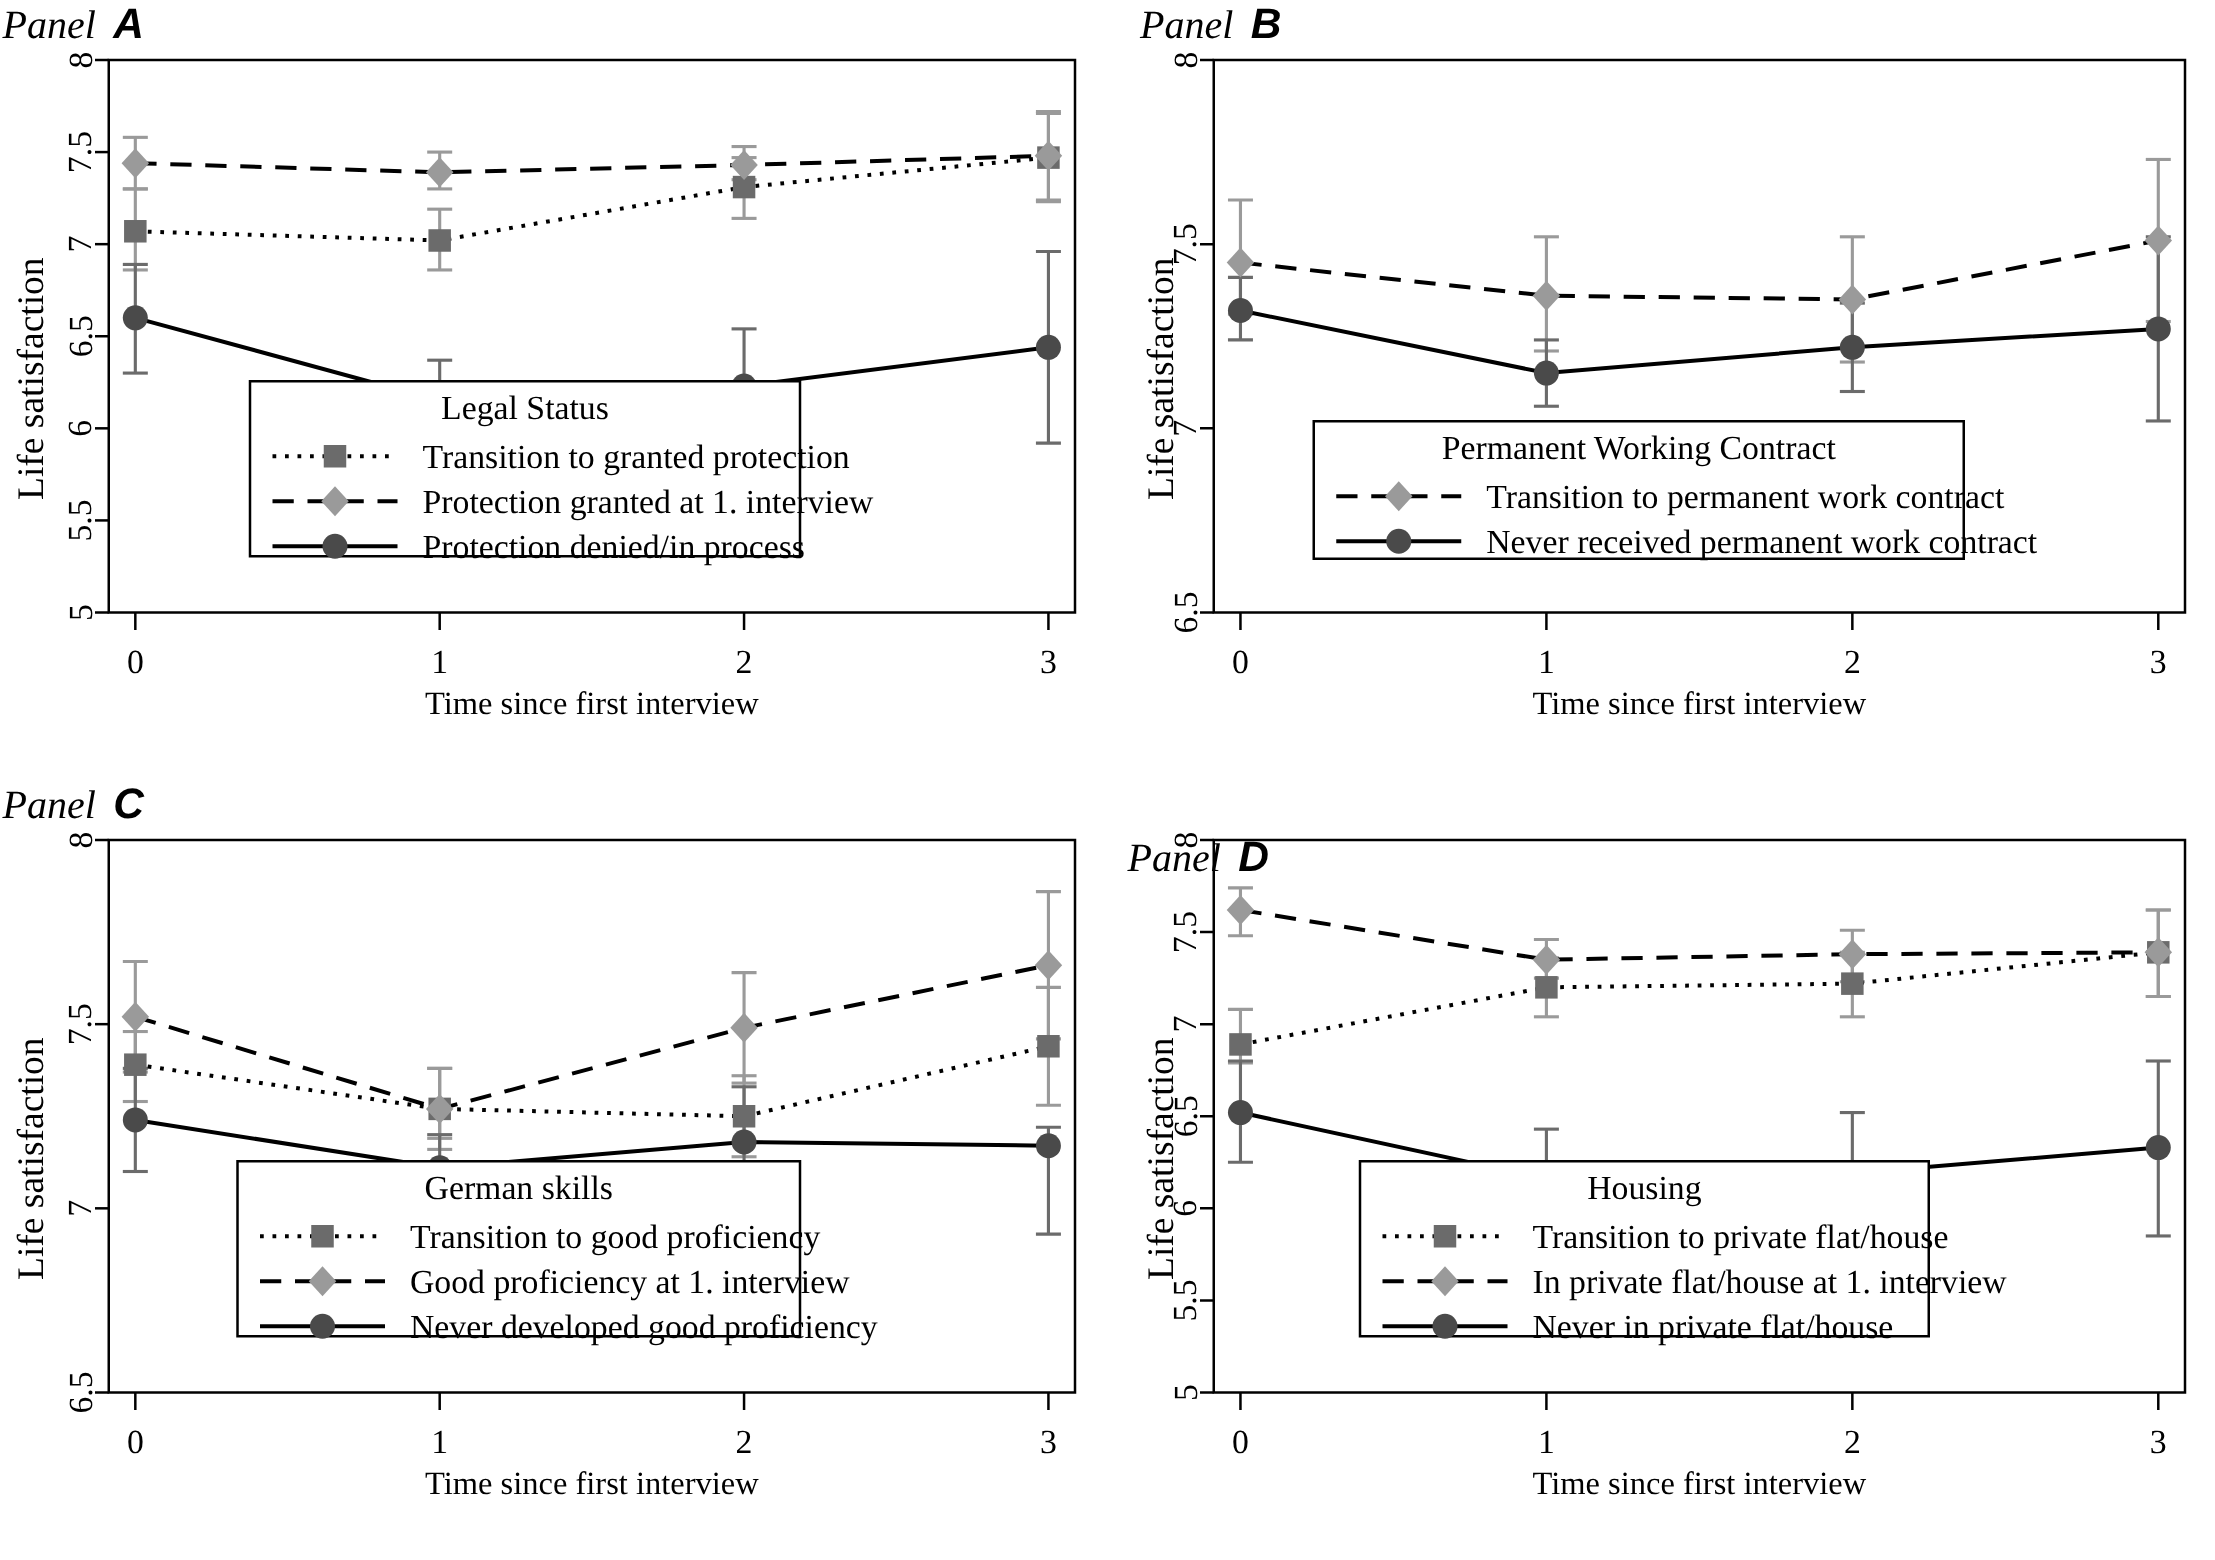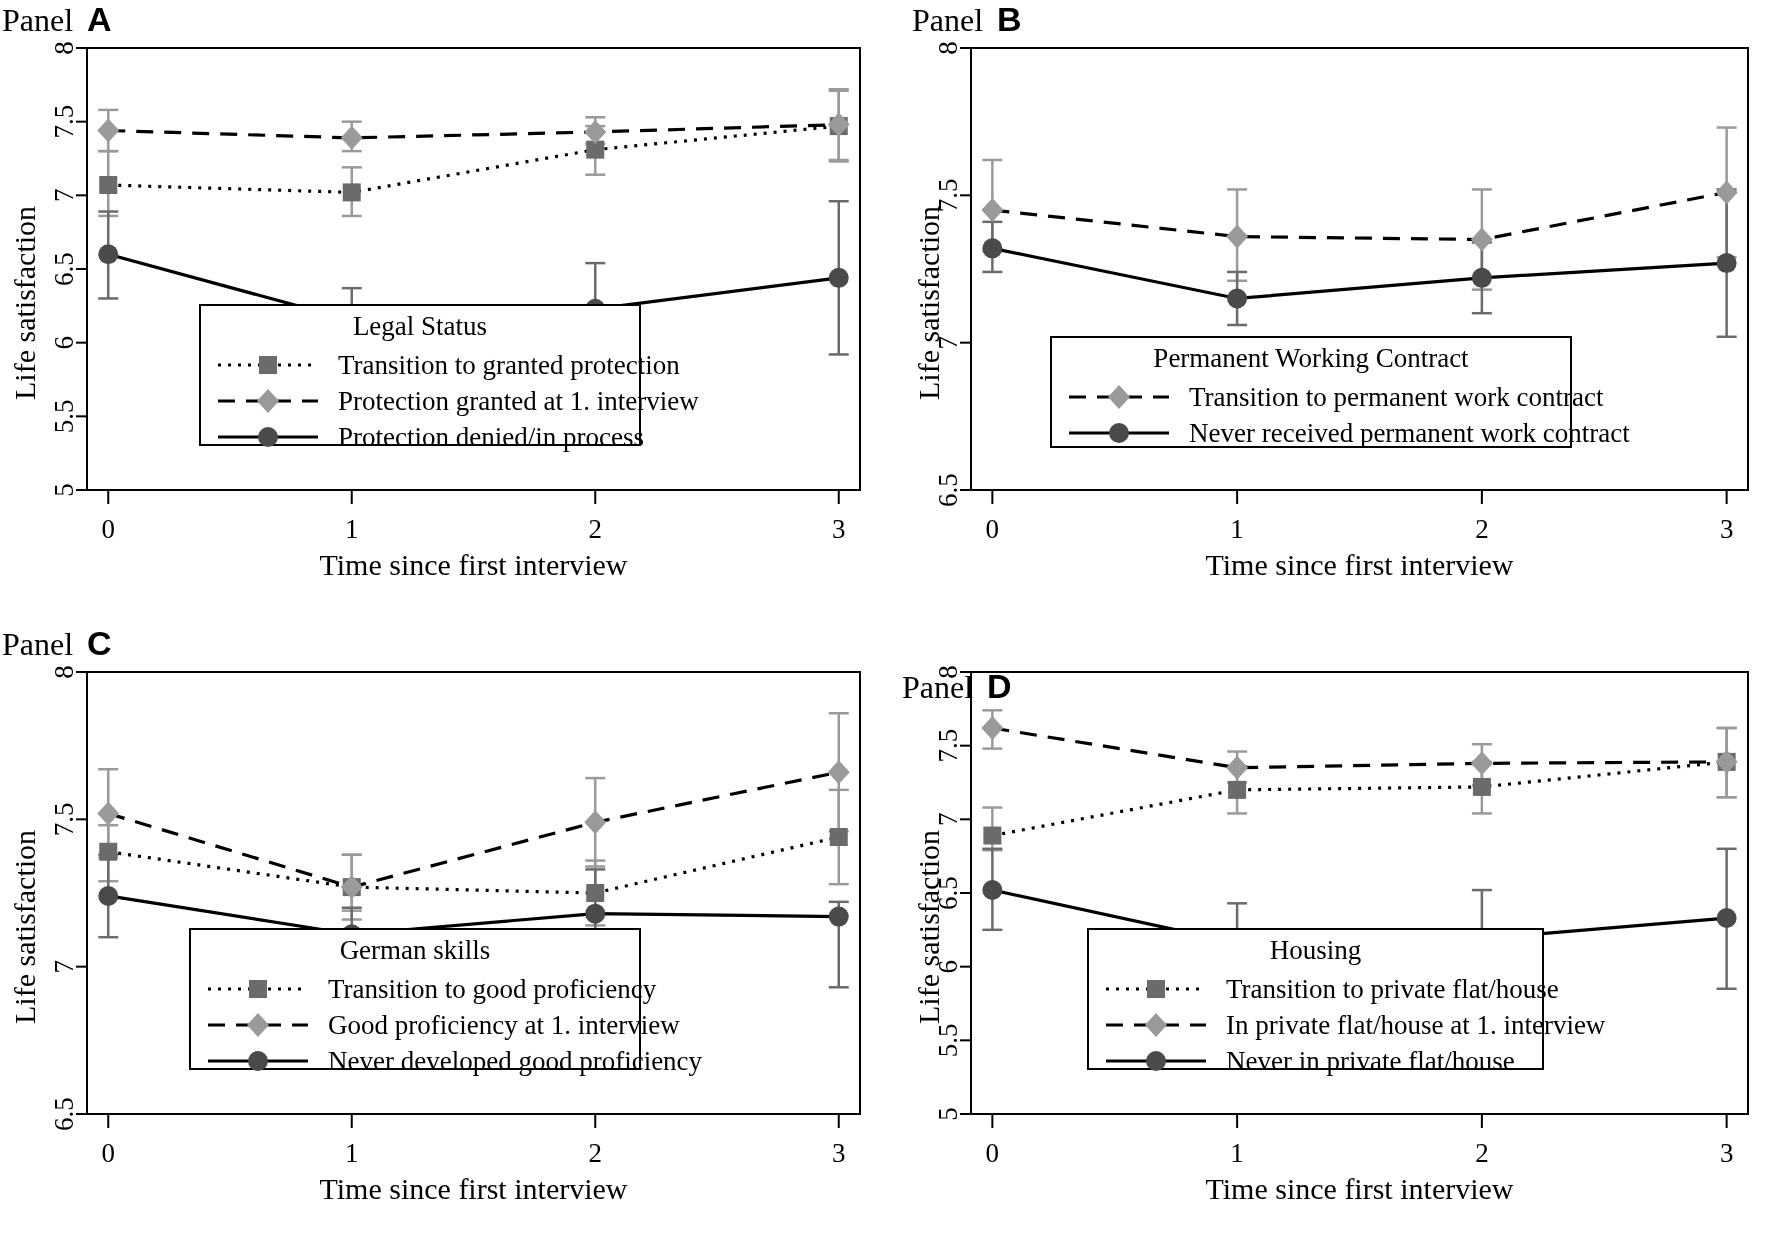--- a/index.html
+++ b/index.html
@@ -1,36 +1,36 @@
 <!DOCTYPE html>
 <html><head>
 <meta charset="utf-8">
 <style>
   html,body{margin:0;padding:0;background:#ffffff;}
   body{width:1772px;height:1248px;font-family:"Liberation Serif",serif;color:#000;}
   .figure{position:relative;width:1772px;height:1248px;overflow:hidden;}
   .panel{position:absolute;}
   .panel-label{
     position:absolute;font-family:"Liberation Serif",serif;
-    font-size:32px;color:#000;white-space:nowrap;
+    font-size:32px;color:#000;white-space:nowrap;font-style:italic;
   }
   .panel-label .pl-word{font-weight:400;}
   .panel-label .pl-letter{font-family:"Liberation Sans",sans-serif;font-weight:bold;font-size:34px;margin-left:14px;}
   .plot-svg{display:block;}
   .ylabel{
     position:absolute;
     font-size:30px;
     font-family:"Liberation Serif",serif;
     transform-origin:0 0;
     transform:rotate(-90deg);
     white-space:nowrap;
   }
   .xlabel{
     position:absolute;
-    font-size:30px;
+    font-size:26px;
     font-family:"Liberation Serif",serif;
     text-align:center;
     white-space:nowrap;
   }
   .tick-text{font-family:"Liberation Serif",serif;font-size:27px;fill:#000;}
   .ytick-text{font-family:"Liberation Serif",serif;font-size:27px;fill:#000;}
   .legend-title{font-family:"Liberation Serif",serif;font-size:27px;fill:#000;}
   .legend-item{font-family:"Liberation Serif",serif;font-size:27px;fill:#000;}
 </style>
 </head>

